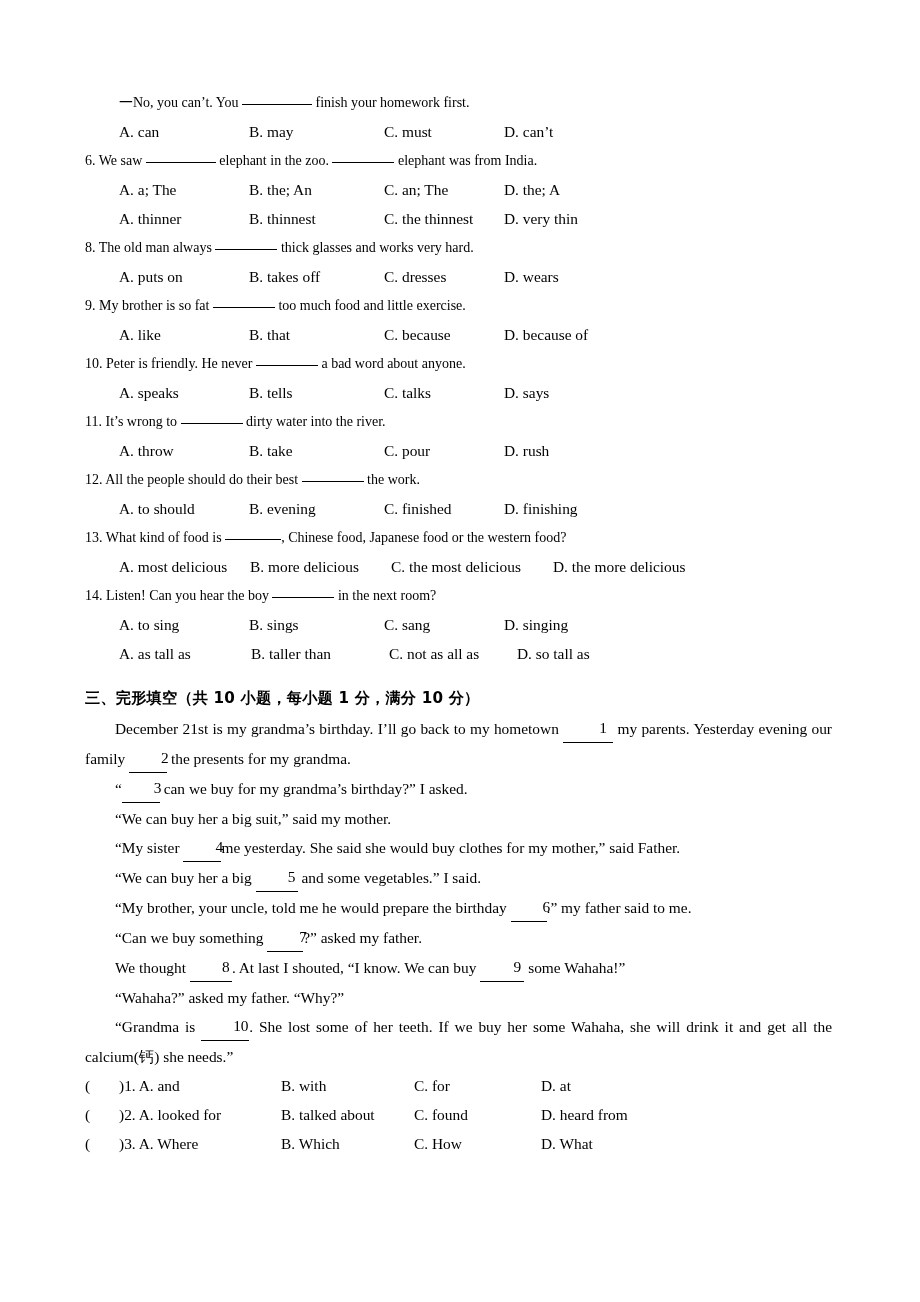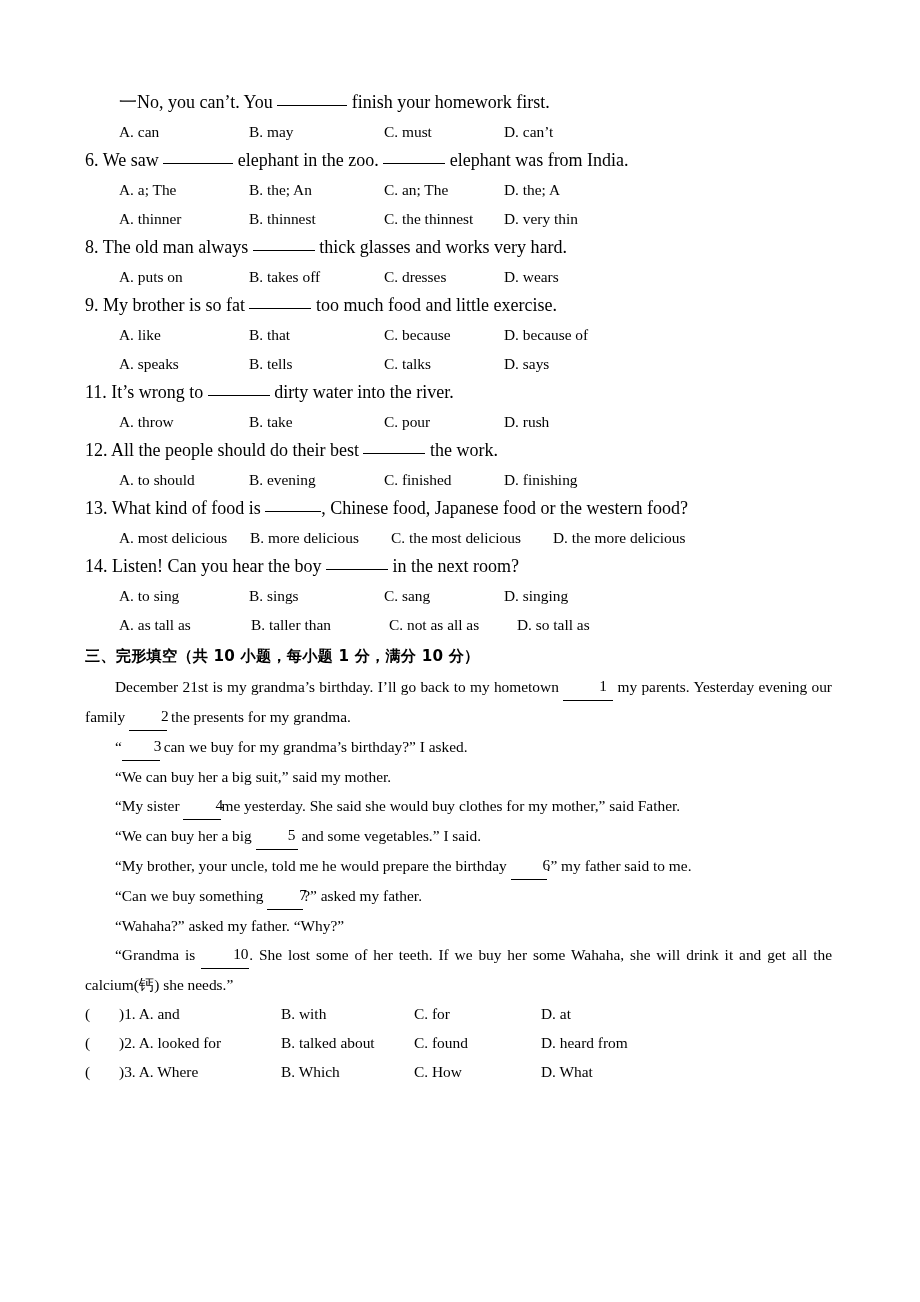--- a/index.html
+++ b/index.html
@@ -15,21 +15,21 @@
     -webkit-font-smoothing: antialiased;
   }
   .page {
     position: relative;
     width: 920px;
     height: 1302px;
     box-sizing: border-box;
     padding: 88px 88px 0 85px;
   }
   .q-line {
-    font-size: 18px;
+    font-size: 14px;
     line-height: 29px;
     white-space: nowrap;
   }
   .q-line.indent {
     padding-left: 34px;
   }
   .blank {
     display: inline-block;
     border-bottom: 1px solid #000;
     vertical-align: baseline;
@@ -47,21 +47,21 @@
     white-space: nowrap;
   }
   .opt {
     display: inline-block;
   }
   .section-head {
     font-family: "DejaVu Sans", "Liberation Sans", sans-serif;
     font-weight: bold;
     font-size: 15.2px;
     line-height: 32px;
-    margin-top: 1px;
+    margin-top: 14px;
     letter-spacing: 0.2px;
   }
   .para {
     font-size: 15.4px;
     line-height: 29px;
     text-align: justify;
     text-justify: inter-word;
     width: 747px;
   }
   .para.first {
@@ -138,20 +138,25 @@
 
   <div class="q-line">
     <span>9. My brother is so fat</span>
     <span class="blank w-mid"></span>
     <span>too much food and little exercise.</span>
   </div>
   <div class="opts">
     <span class="opt" style="width:130px">A. like</span><span class="opt" style="width:135px">B. that</span><span class="opt" style="width:120px">C. because</span><span class="opt">D. because of</span>
   </div>
 
+  <div class="q-line">
+    <span>10. Peter is friendly. He never</span>
+    <span class="blank w-mid"></span>
+    <span>a bad word about anyone.</span>
+  </div>
   <div class="opts">
     <span class="opt" style="width:130px">A. speaks</span><span class="opt" style="width:135px">B. tells</span><span class="opt" style="width:120px">C. talks</span><span class="opt">D. says</span>
   </div>
 
   <div class="q-line">
     <span>11. It’s wrong to</span>
     <span class="blank w-mid"></span>
     <span>dirty water into the river.</span>
   </div>
   <div class="opts">
@@ -221,20 +226,26 @@
   <div class="para hang">
     <span>“My brother, your uncle, told me he would prepare the birthday</span>
     <span class="nblank nb-6">6</span><span>.” my father said to me.</span>
   </div>
 
   <div class="para hang">
     <span>“Can we buy something</span>
     <span class="nblank nb-7">7</span><span>?” asked my father.</span>
   </div>
 
+  <div class="para hang">
+    <span>We thought</span>
+    <span class="nblank nb-8">8</span><span>. At last I shouted, “I know. We can buy</span>
+    <span class="nblank nb-9">9</span>
+    <span>some Wahaha!”</span>
+  </div>
 
   <div class="para hang">
     <span>“Wahaha?” asked my father. “Why?”</span>
   </div>
 
   <div class="para hang">
     <span>“Grandma is</span>
     <span class="nblank nb-10">10</span><span>. She lost some of her teeth. If we buy her some Wahaha, she will drink it and get all the calcium(钙) she needs.”</span>
   </div>
 

